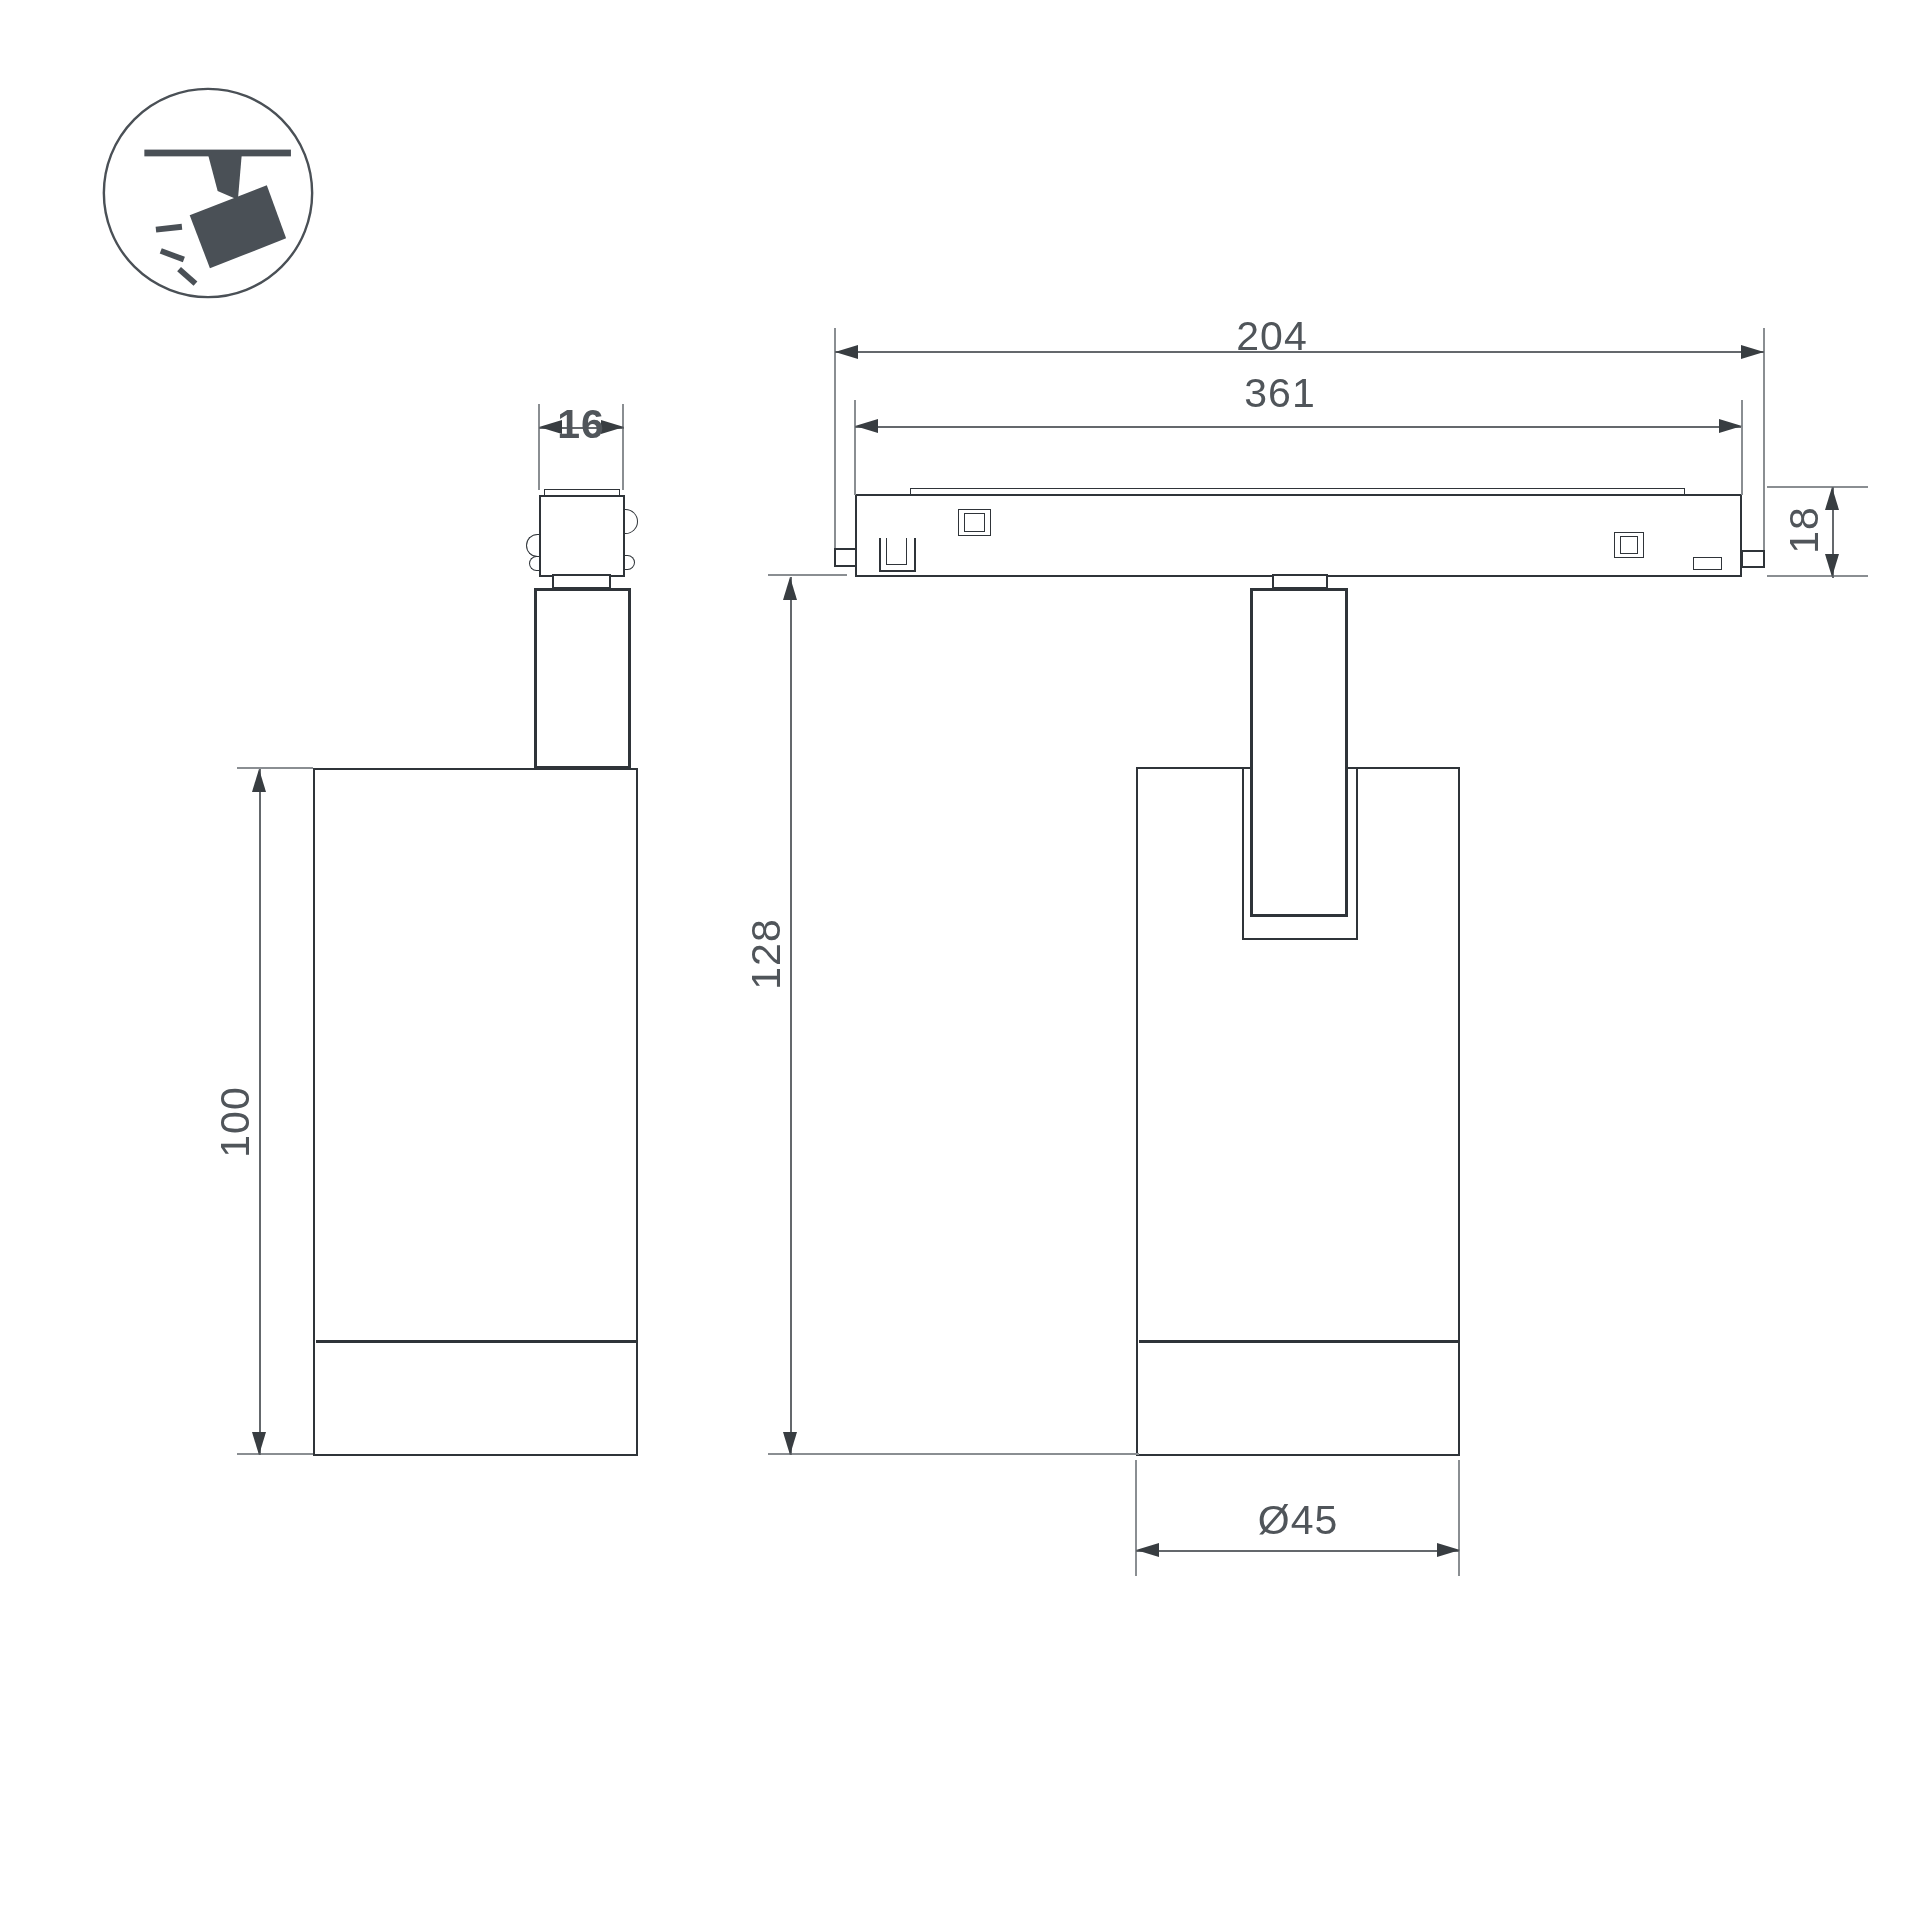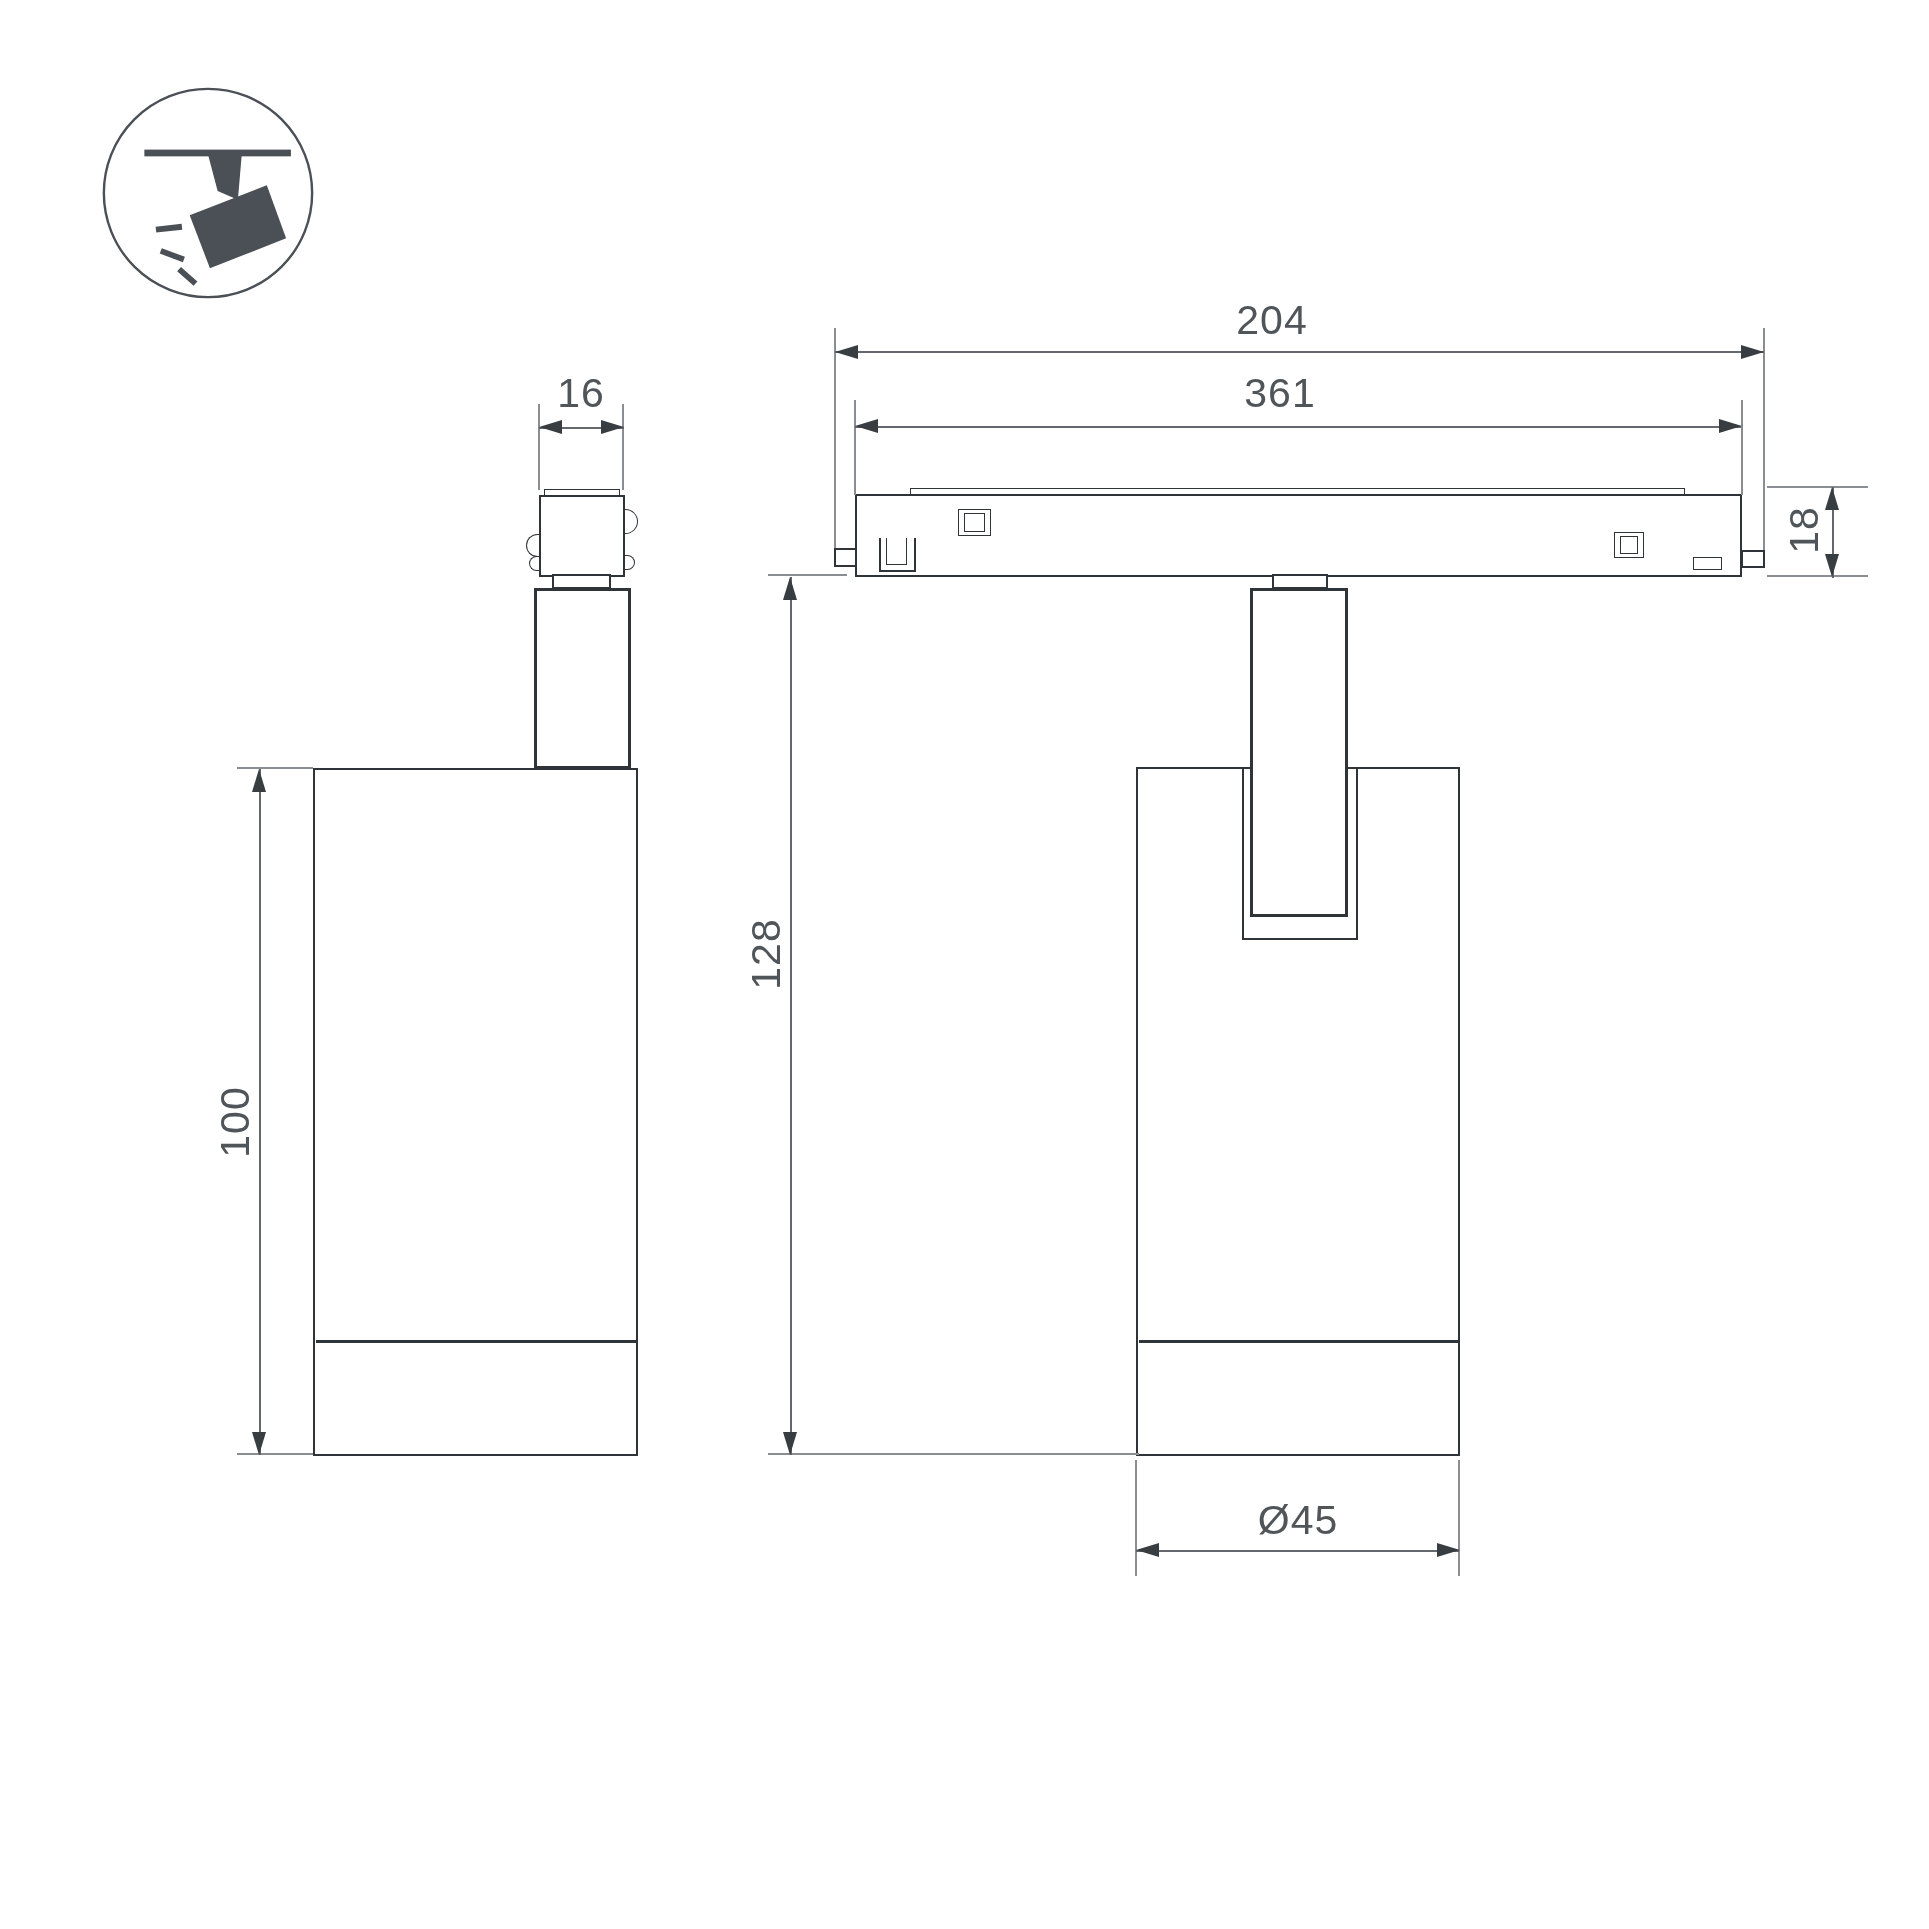--- a/index.html
+++ b/index.html
@@ -84,39 +84,39 @@
     <div class="part" style="left:1136px;top:767px;width:324px;height:689px;"></div>
     <div class="sep" style="left:1139px;top:1340px;width:319px;z-index:2;"></div>
   </div>
 
   <div>
     <div class="ext" style="left:834px;top:328px;width:1.9px;height:220px;"></div>
     <div class="ext" style="left:1763px;top:328px;width:1.9px;height:222px;"></div>
     <div class="dln" style="left:835px;top:351px;width:929px;height:1.9px;"></div>
     <div class="arr l" style="left:835px;top:345px;"></div>
     <div class="arr r" style="left:1741px;top:345px;"></div>
-    <div class="dim-label" style="left:1272px;top:320px;">204</div>
+    <div class="dim-label" style="left:1272px;top:336px;">204</div>
   </div>
 
   <div>
     <div class="ext" style="left:854px;top:400px;width:1.9px;height:95px;"></div>
     <div class="ext" style="left:1741px;top:400px;width:1.9px;height:95px;"></div>
     <div class="dln" style="left:855px;top:426px;width:886px;height:1.9px;"></div>
     <div class="arr l" style="left:855px;top:419px;"></div>
     <div class="arr r" style="left:1719px;top:419px;"></div>
     <div class="dim-label" style="left:1280px;top:393px;">361</div>
   </div>
 
   <div>
     <div class="ext" style="left:538px;top:404px;width:1.9px;height:86px;"></div>
     <div class="ext" style="left:622px;top:404px;width:1.9px;height:86px;"></div>
     <div class="dln" style="left:539px;top:427px;width:85px;height:1.9px;"></div>
     <div class="arr l" style="left:539px;top:420px;"></div>
     <div class="arr r" style="left:601px;top:420px;"></div>
-    <div class="dim-label" style="left:581px;top:393px;">16</div>
+    <div class="dim-label" style="left:581px;top:424px;font-weight:bold;">16</div>
   </div>
 
   <div>
     <div class="ext" style="left:1767px;top:486px;width:101px;height:1.9px;"></div>
     <div class="ext" style="left:1767px;top:575px;width:101px;height:1.9px;"></div>
     <div class="dln" style="left:1832px;top:487px;width:1.9px;height:91px;"></div>
     <div class="arr u" style="left:1825px;top:487px;"></div>
     <div class="arr d" style="left:1825px;top:554px;"></div>
     <div class="dim-label vert" style="left:1804px;top:530px;">18</div>
   </div>

